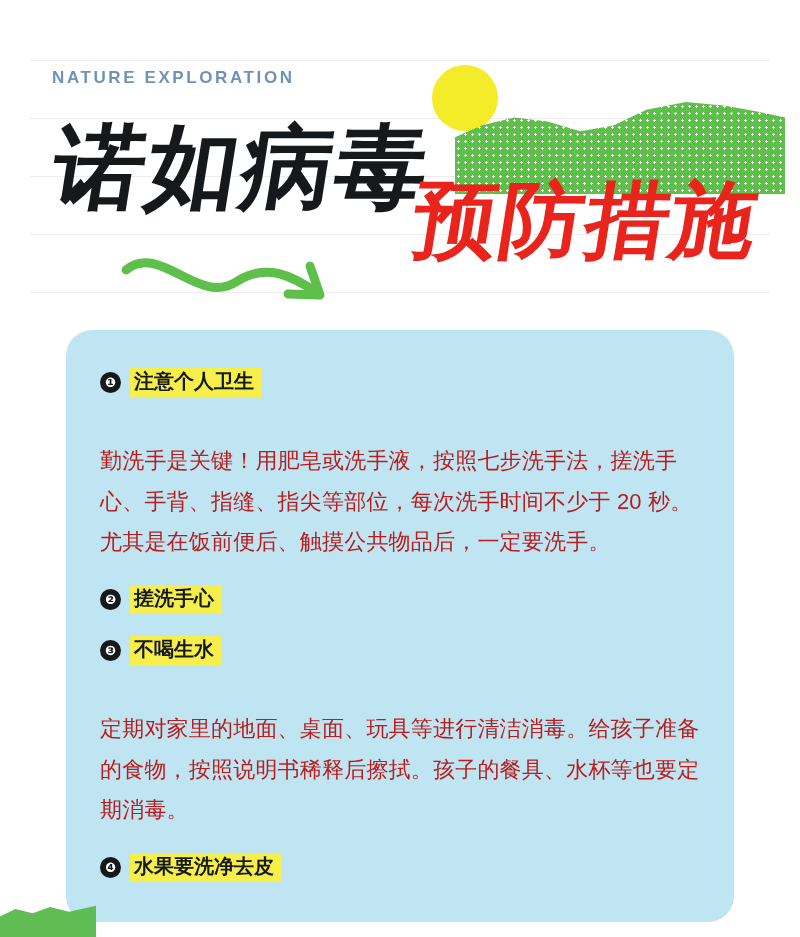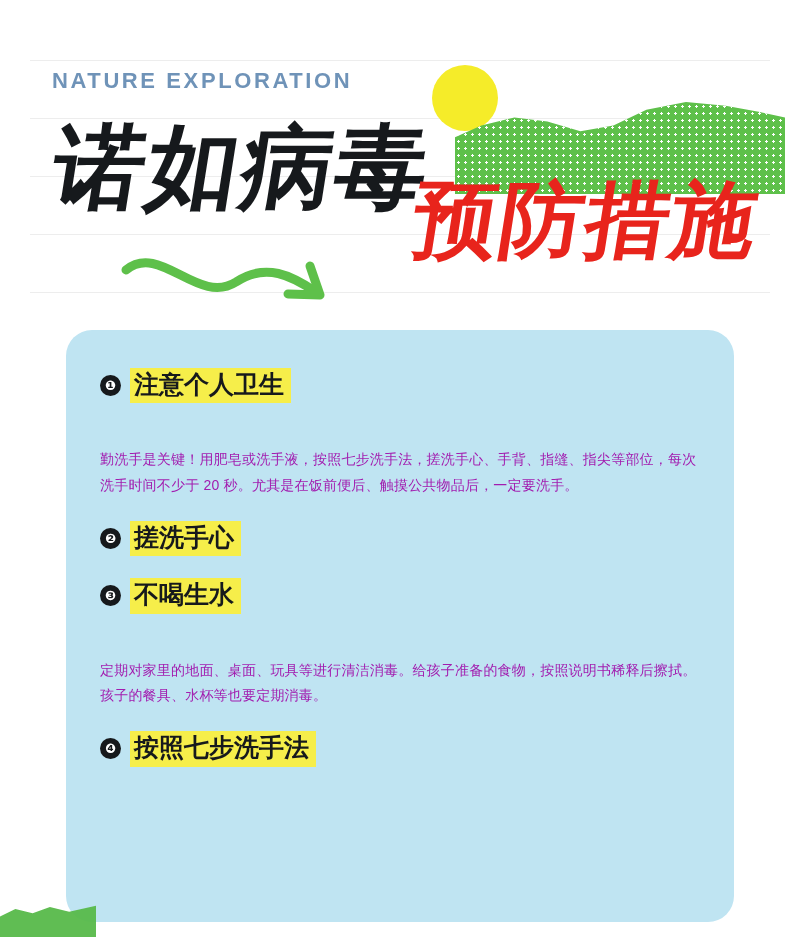--- a/index.html
+++ b/index.html
@@ -32,21 +32,21 @@
     height: 1px;
     background: #ededed;
     display: block;
   }
 
   
   .eyebrow {
     position: absolute;
     left: 52px;
     top: 68px;
-    font-size: 22px;
+    font-size: 17px;
     letter-spacing: 2.6px;
     font-weight: 700;
     color: #6f93b8;
   }
 
   .sun {
     position: absolute;
     left: 432px;
     top: 65px;
     width: 66px;
@@ -132,31 +132,31 @@
     border-radius: 50%;
     background: #16191c;
     color: #ffffff;
     font-size: 13px;
     line-height: 21px;
     text-align: center;
     font-weight: 700;
     flex: 0 0 auto;
   }
   .sec-title {
-    font-size: 25px;
+    font-size: 20px;
     font-weight: 700;
     color: #16191c;
     background: #f6ee4a;
     padding: 1px 7px 3px 4px;
     line-height: 1.25;
   }
   .sec-body {
-    font-size: 14px;
+    font-size: 22px;
     line-height: 1.85;
-    color: #a21caf;
+    color: #b91c1c;
     letter-spacing: 0.2px;
     margin-top: 44px;
   }
 
   
   .leaf {
     position: absolute;
     left: 0;
     bottom: 0;
     width: 96px;
@@ -216,20 +216,20 @@
       <div class="sec-head">
         <span class="num">❸</span>
         <span class="sec-title">不喝生水</span>
       </div>
       <div class="sec-body">定期对家里的地面、桌面、玩具等进行清洁消毒。给孩子准备的食物，按照说明书稀释后擦拭。孩子的餐具、水杯等也要定期消毒。</div>
     </div>
 
     <div class="section">
       <div class="sec-head">
         <span class="num">❹</span>
-        <span class="sec-title">按照七步洗手法</span>
+        <span class="sec-title">水果要洗净去皮</span>
       </div>
     </div>
 
   </div>
 
   <div class="leaf"></div>
 </div>
 
 </body></html>

